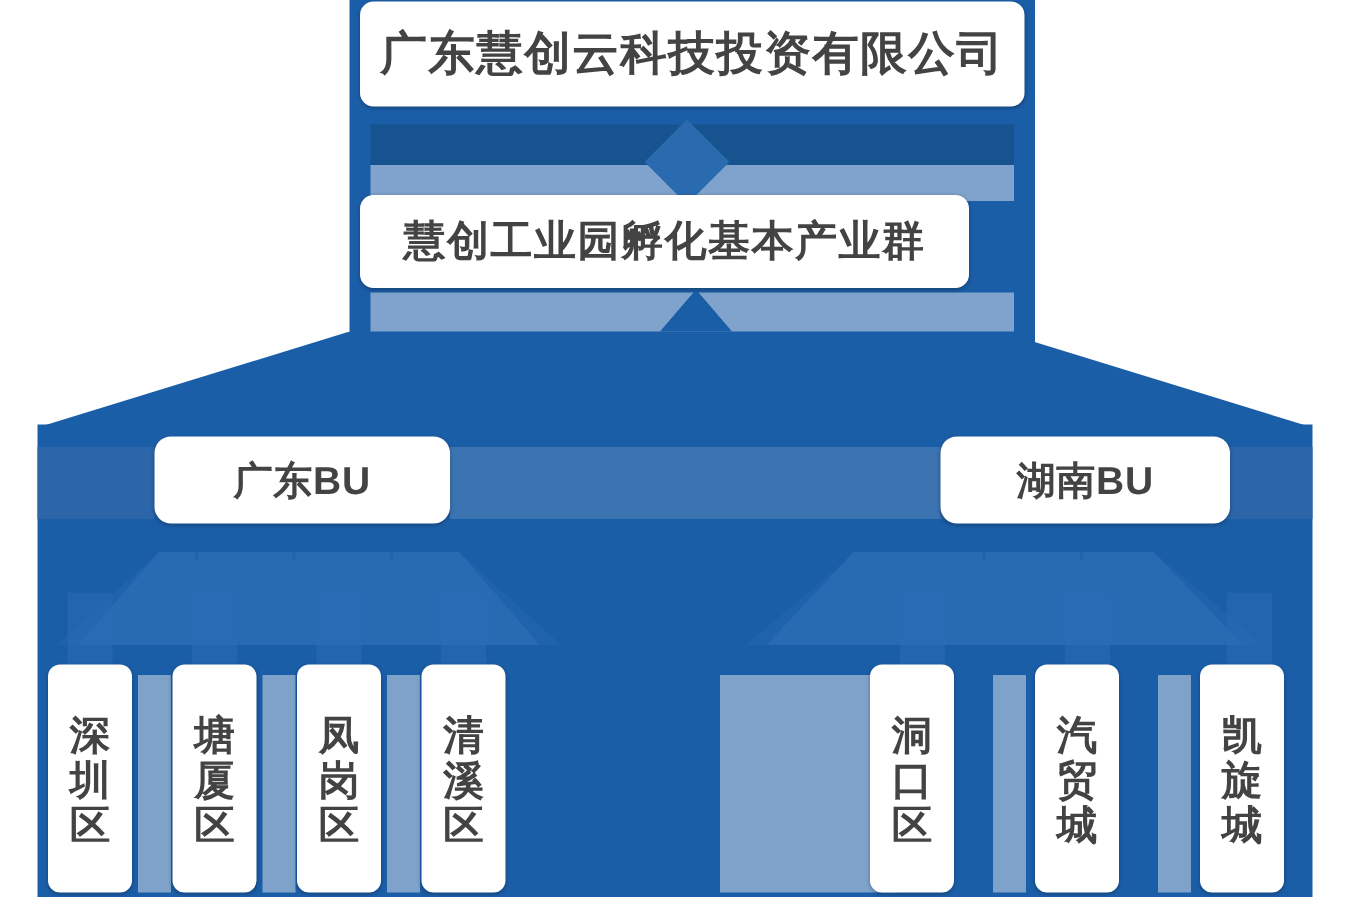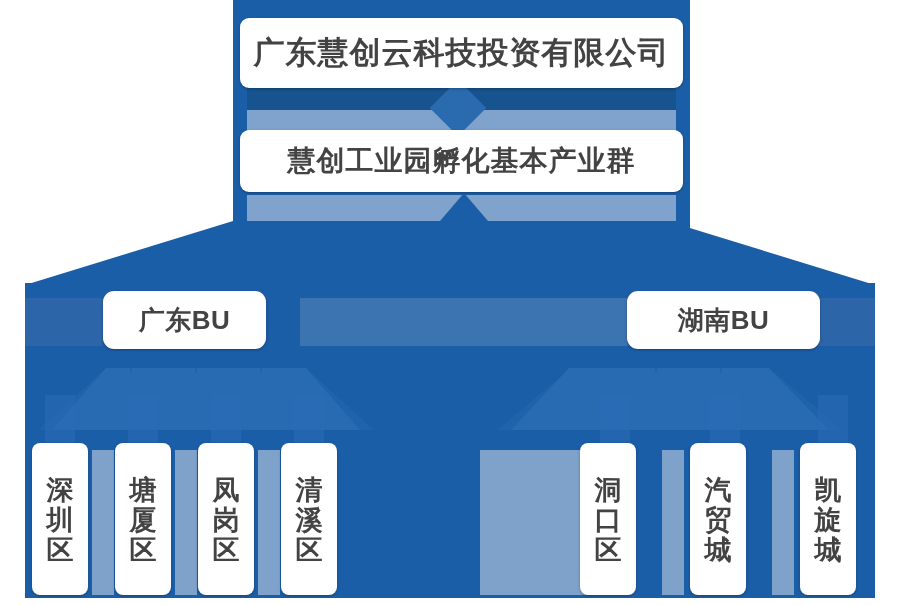--- a/index.html
+++ b/index.html
@@ -16,33 +16,33 @@
     position:absolute;
     background:#ffffff;
     border-radius:9px;
     box-shadow:0 1px 3px rgba(0,0,0,.30);
     display:flex;align-items:center;justify-content:center;
     color:#434343;
     box-sizing:border-box;
     z-index:40;
   }
   .node-top{
-    left:240px;top:18px;width:443px;height:70px;
+    left:240px;top:1px;width:443px;height:70px;
     font-size:31px;font-weight:700;letter-spacing:1px;
   }
   .node-second{
-    left:240px;top:130px;width:443px;height:62px;
+    left:240px;top:130px;width:406px;height:62px;
     font-size:28px;font-weight:700;letter-spacing:1px;
   }
   .node-bu{
     height:58px;
     font-size:26px;font-weight:700;letter-spacing:.5px;
     border-radius:11px;
   }
-  .node-bu.left{left:103px;top:291px;width:163px;}
+  .node-bu.left{left:103px;top:291px;width:197px;}
   .node-bu.right{left:627px;top:291px;width:193px;text-align:center;}
 
   
   .node-leaf{
     top:443px;width:56px;height:152px;
     border-radius:8px;
     font-size:27px;font-weight:700;line-height:1.12;
     letter-spacing:0px;
     writing-mode:horizontal-tb;
     flex-direction:column;

